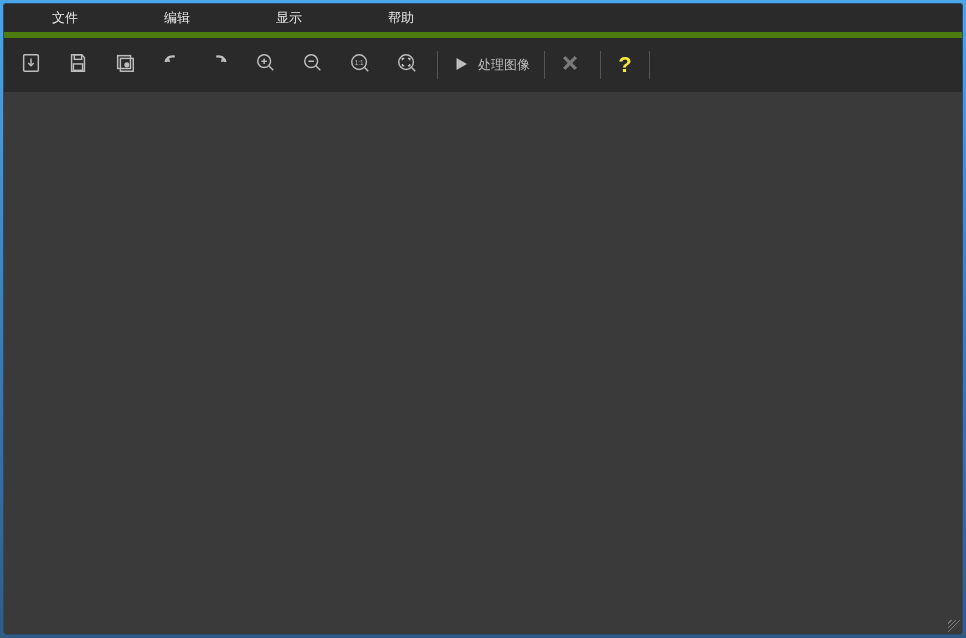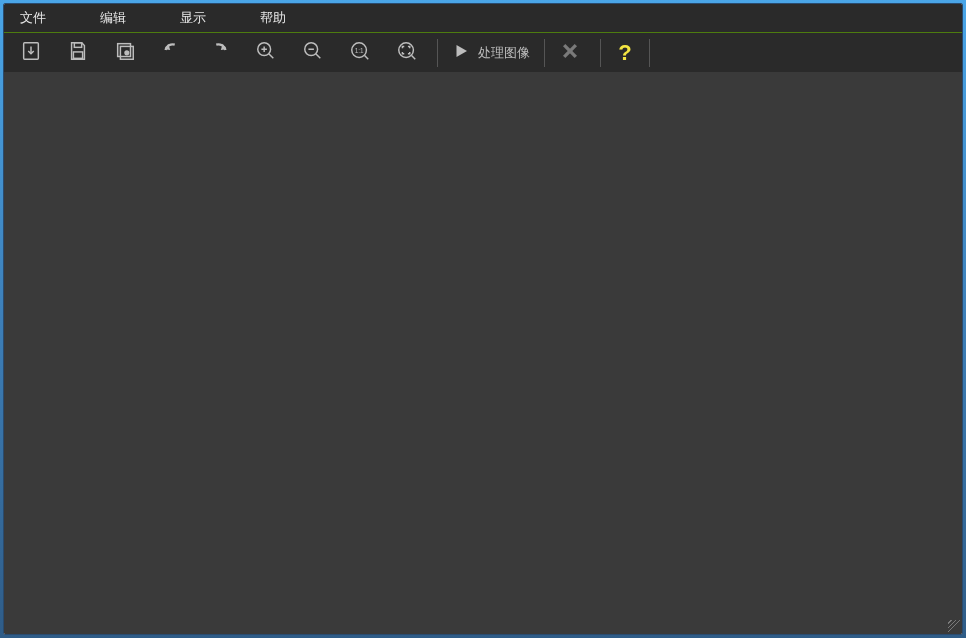--- a/index.html
+++ b/index.html
@@ -83,27 +83,27 @@
     .menu-bar {
       height: 28px;
       background: #2a2a2a;
       display: flex;
       align-items: center;
       padding: 0 10px;
       gap: 42px;
       font-size: 13px;
       color: #e8e8e8;
     }
-    .menu-item { cursor: default; padding: 4px 6px; }
+    .menu-item { cursor: default; padding: 4px 6px; margin-left: 32px; }
 
     
     .toolbar {
-      height: 40px;
+      height: 60px;
       background: #2a2a2a;
-      border-top: 1px solid #4d7c0f;
+      border-top: 6px solid #4d7c0f;
       display: flex;
       align-items: center;
       padding: 0 6px;
     }
     .tool-btn {
       width: 42px;
       height: 42px;
       display: flex;
       align-items: center;
       justify-content: center;

